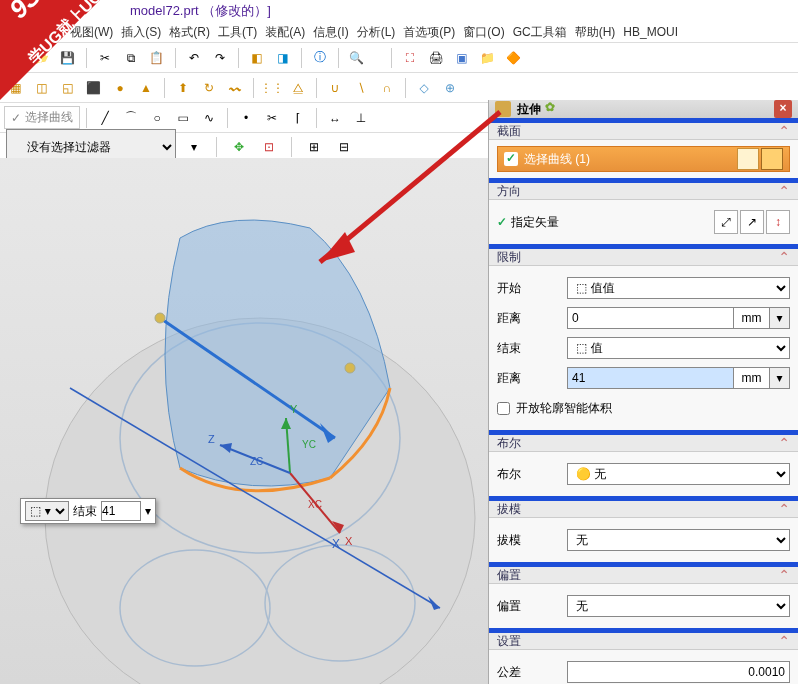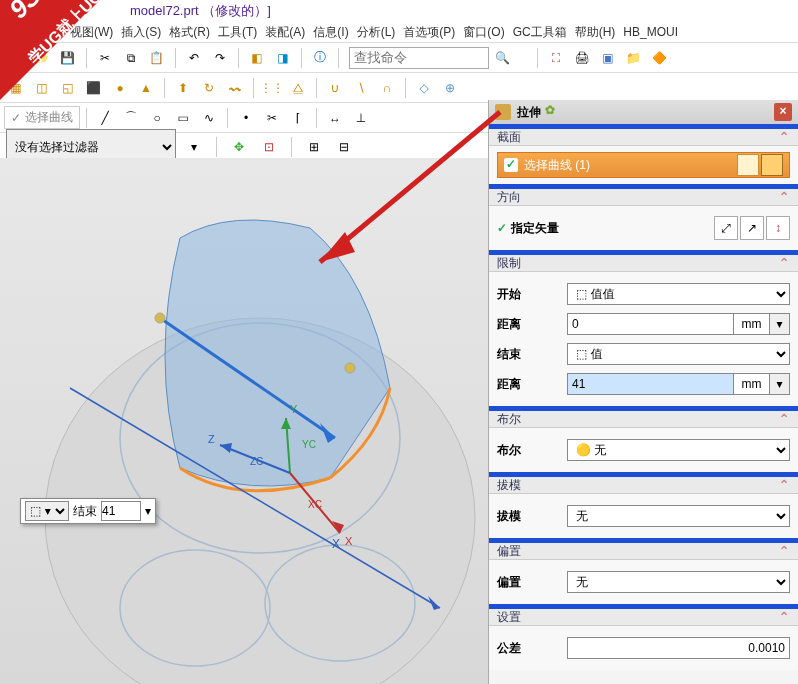--- a/index.html
+++ b/index.html
@@ -5,37 +5,37 @@
 * { box-sizing: border-box; margin: 0; padding: 0; font-family: "Microsoft YaHei", SimSun, sans-serif; }
 body { width: 798px; height: 684px; background: #f0f0f0; overflow: hidden; position: relative; font-size: 12px; }
 .titlebar { height: 22px; background: #fff; padding-left: 130px; line-height: 22px; color: #4c1d95; font-size: 13px; }
 .menubar { height: 20px; background: #fff; padding-left: 70px; display: flex; gap: 8px; align-items: center; color: #333; }
 .menubar span { cursor: default; font-size: 12px; }
 .toolbar1, .toolbar2, .toolbar3 { height: 30px; background: #fff; border-top: 1px solid #ddd; display: flex; align-items: center; padding: 0 4px; gap: 2px; }
 .tbtn { width: 24px; height: 24px; display: inline-flex; align-items: center; justify-content: center; border: 1px solid transparent; cursor: pointer; }
 .sep { width: 1px; height: 20px; background: #ccc; margin: 0 4px; }
 .searchbox { width: 140px; height: 22px; border: 1px solid #aaa; padding: 0 4px; color: #888; margin-left: 4px; }
 .filterbar { height: 28px; background: #fff; border-top: 1px solid #ddd; display: flex; align-items: center; padding: 0 6px; gap: 6px; }
-.filterbar select, .filterbar input { height: 36px; border: 1px solid #888; font-size: 12px; padding: 0 4px; }
+.filterbar select, .filterbar input { height: 36px; border: 1px solid #888; font-size: 12px; padding: 0 16px; }
 .viewport { position: absolute; left: 0; top: 158px; right: 310px; bottom: 0; background: linear-gradient(#e8e8e8,#d8d8d8); overflow: hidden; }
 .panel { position: absolute; right: 0; top: 100px; width: 310px; bottom: 0; background: #f4f4f4; border-left: 1px solid #aaa; display: flex; flex-direction: column; }
 .panel-title { height: 24px; background: linear-gradient(#e0e0e0,#d0d0d0); display: flex; align-items: center; padding: 0 6px; font-weight: bold; justify-content: flex-end; }
 .panel-title .ico { width:16px;height:16px;background:#d4a84a;margin-right:6px;border-radius:2px; }
 .panel-title .close { margin-left: auto; width:18px;height:18px;background:#c94f3f;color:#fff;text-align:center;line-height:16px;cursor:pointer;border-radius:2px; }
 .panel-title .help { width:18px;height:18px;margin-right:4px;color:#7a3;text-align:center;cursor:pointer; }
 .section-head { height: 22px; background: #eaeaea; border-top:5px solid #1d4ed8; border-bottom:1px solid #ccc; display:flex; align-items:center; padding:0 8px; color:#335; cursor:pointer; }
 .section-head .chev { margin-left:auto; color:#c77; font-size:14px; }
 .section-body { padding: 6px 8px; background:#f8f8f8; }
 .curve-sel { height:26px; background:linear-gradient(#f7a94a,#e8923a); border:1px solid #d47820; display:flex; align-items:center; padding:0 6px; color:#fff; }
 .curve-sel .chk { color:#2a5; background:#fff; width:14px; height:14px; text-align:center; line-height:12px; margin-right:6px; border-radius:2px; font-weight:bold; }
 .curve-sel .btns { margin-left:auto; display:flex; gap:2px; }
 .curve-sel .btns .sq { width:22px; height:22px; background:#fff3d0; border:1px solid #c9903a; cursor:pointer; }
 .curve-sel .btns .sq.act { background:#ffd070; border-color:#a06a20; }
 .row { display:flex; align-items:center; height:28px; margin:2px 0; }
-.row .lbl { width: 70px; font-weight: bold; }
+.row .lbl { width: 70px; }
 .row select, .row input[type=text] { flex:1; height:22px; border:1px solid #888; font-size:12px; padding:0 4px; background:#fff; }
 .row .unit { width:36px; height:22px; border:1px solid #888; border-left:none; text-align:center; line-height:20px; background:#fff; }
 .row .arrowbtn { width:20px; height:22px; border:1px solid #888; border-left:none; background:#eee; text-align:center; line-height:20px; cursor:pointer; }
 .row .chk2 { margin-right:6px; }
 .vecbtns { margin-left:auto; display:flex; gap:2px; }
 .vecbtns .vb { width:24px; height:24px; border:1px solid #aaa; background:#fff; cursor:pointer; display:flex;align-items:center;justify-content:center; }
 .hilite { background:#cde4ff !important; }
 .floatbox { position:absolute; left:20px; top:340px; background:#fff; border:1px solid #888; padding:2px 4px; display:flex; align-items:center; gap:4px; box-shadow:2px 2px 4px rgba(0,0,0,.3); }
 .floatbox select, .floatbox input { height:20px; border:1px solid #888; font-size:12px; }
 .watermark { position:absolute; left:-20px; top:-20px; width:180px; height:180px; pointer-events:none; z-index:50; }
@@ -81,21 +81,20 @@
   <div class="tbtn">📋</div>
   <div class="sep"></div>
   <div class="tbtn">↶</div>
   <div class="tbtn">↷</div>
   <div class="sep"></div>
   <div class="tbtn" style="color:#c80">◧</div>
   <div class="tbtn" style="color:#08c">◨</div>
   <div class="sep"></div>
   <div class="tbtn" style="color:#06c">ⓘ</div>
   <div class="sep"></div>
-  <input class="searchbox" placeholder="查找命令" style="">
   <div class="tbtn">🔍</div>
   <div class="sep" style="margin-left:20px"></div>
   <div class="tbtn" style="color:#c33">⛶</div>
   <div class="tbtn">🖨</div>
   <div class="tbtn" style="color:#47c">▣</div>
   <div class="tbtn" style="color:#c80">📁</div>
   <div class="tbtn">🔶</div>
 </div>
 
 <div class="toolbar2">
@@ -259,20 +258,24 @@
     <div class="row">
         <span class="lbl">结束</span>
       <select><option>⬚ 值</option></select>
     </div>
     <div class="row">
         <span class="lbl">距离</span>
       <input type="text" class="hilite" value="41" style="">
       <span class="unit">mm</span>
       <span class="arrowbtn">▾</span>
     </div>
+    <div class="row">
+        <input type="checkbox" class="chk2" style="">
+        <span>开放轮廓智能体积</span>
+      </div>
   </div>
 
   <div class="section-head">
       <span>布尔</span>
       <span class="chev">⌃</span>
     </div>
   <div class="section-body">
     <div class="row">
         <span class="lbl">布尔</span>
       <select><option>🟡 无</option></select>

